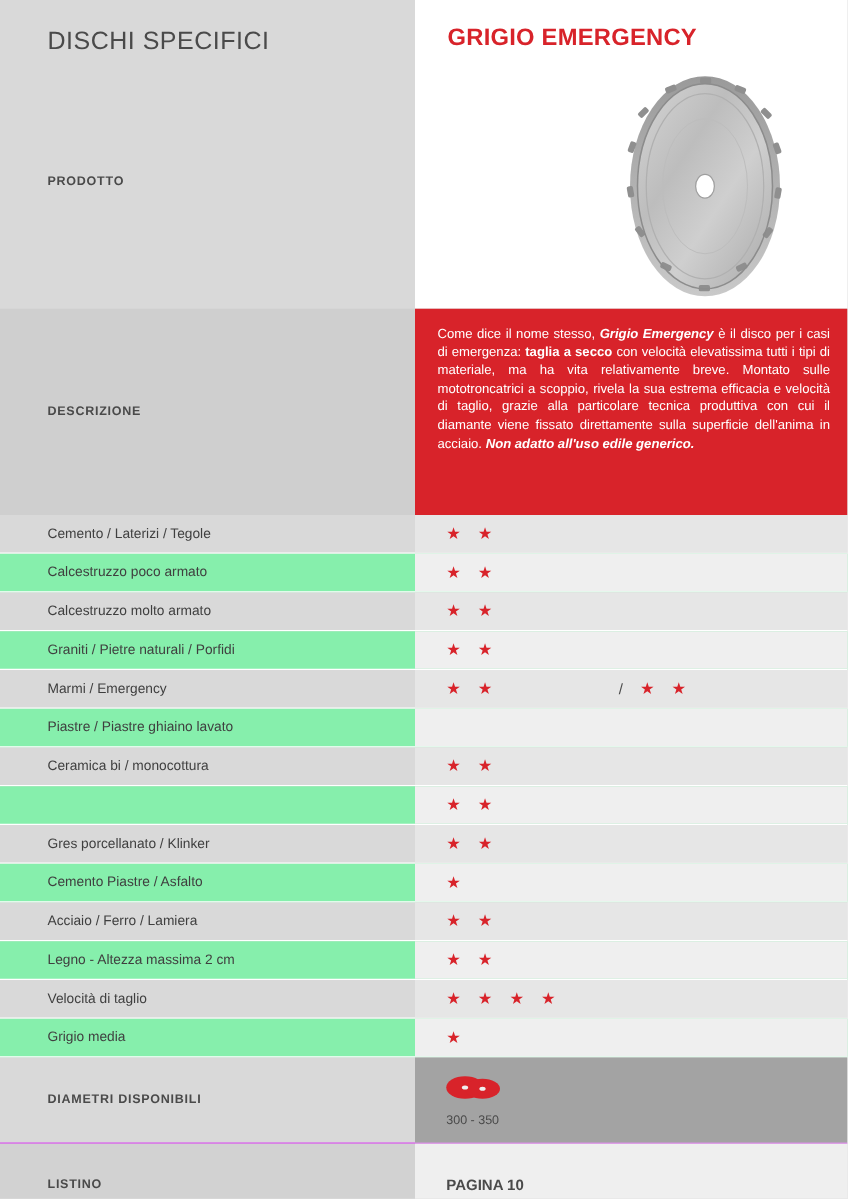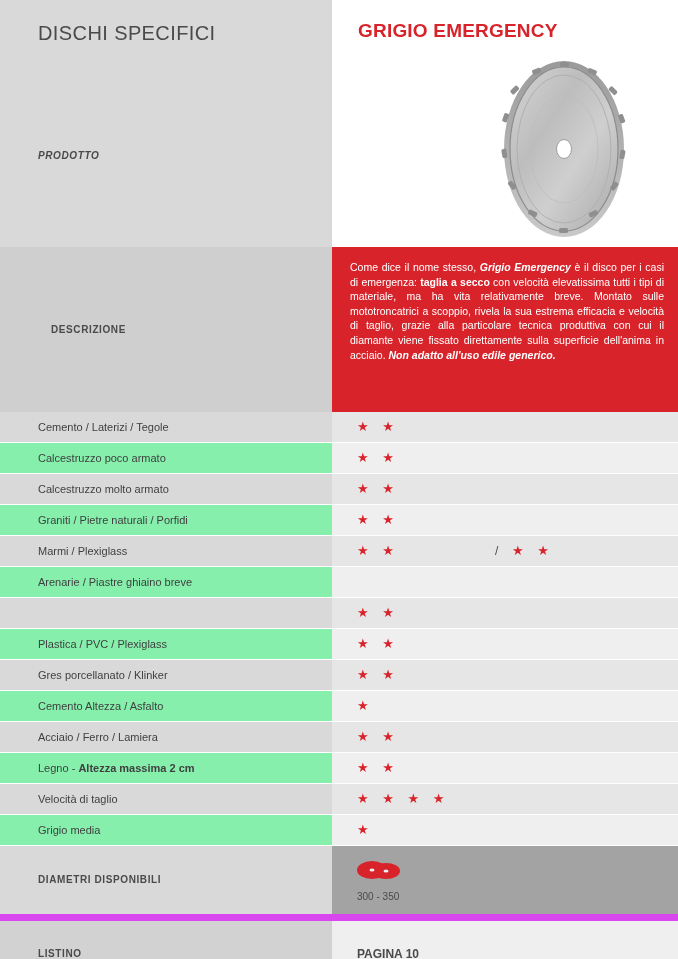--- a/index.html
+++ b/index.html
@@ -40,26 +40,25 @@
     position: absolute;
     left: 38px; top: 22px;
     font-size: 20px;
     font-weight: normal;
     letter-spacing: 0.4px;
     color: #4a4a4a;
     font-family: "Liberation Sans", sans-serif;
   }
   .label-prodotto {
     position: absolute;
-    left: 38px; top: 150px;
+    left: 38px; top: 140px;
     font-size: 10px;
     font-weight: bold;
     letter-spacing: 0.6px;
     color: #4a4a4a;
-    font-style: italic;
   }
   .title-product {
     position: absolute;
     left: 358px; top: 20px;
     font-size: 19px;
     font-weight: bold;
     letter-spacing: 0.2px;
     color: #d8232a;
   }
 
@@ -93,21 +92,21 @@
     color: #ffffff;
     font-size: 10.5px;
     line-height: 14.6px;
     text-align: justify;
     font-family: "Liberation Sans", sans-serif;
   }
   .desc-text b { font-weight: bold; }
   .desc-text i { font-style: italic; }
   .label-descrizione {
     position: absolute;
-    left: 51px; top: 324px;
+    left: 38px; top: 324px;
     font-size: 10px;
     font-weight: bold;
     letter-spacing: 0.6px;
     color: #4a4a4a;
   }
 
   
   .rows {
     position: absolute;
     left: 0; top: 412px;
@@ -123,21 +122,21 @@
   .row.alt { background: #86efac; }
   .row .rlabel {
     position: absolute;
     left: 38px; top: 0;
     height: 30px;
     line-height: 30px;
     font-size: 11px;
     color: #3f3f3f;
     white-space: nowrap;
   }
-  .row .rlabel b { font-weight: bold; }
+  .row .rlabel b { font-weight: normal; }
   .row .rvalue {
     position: absolute;
     left: 332px; top: 0;
     right: 0;
     height: 30px;
     background: #e6e6e6;
   }
   .row.alt .rvalue { background: #efefef; }
   .stars {
     position: absolute;
@@ -167,21 +166,21 @@
     font-size: 12px;
     color: #4a4a4a;
   }
   .stars2.offset { left: 180px; }
 
   
   .diam-block {
     position: relative;
     height: 68px;
     background: #d9d9d9;
-    border-bottom: 7px solid #d946ef;
+    border-bottom: 1px solid #d946ef;
   }
   .diam-block .rlabel {
     position: absolute;
     left: 38px; top: 0;
     height: 68px;
     line-height: 68px;
     font-size: 10px;
     font-weight: bold;
     letter-spacing: 0.6px;
     color: #4a4a4a;
@@ -318,55 +317,55 @@
     </div>
 
     <div class="row alt">
       <div class="rlabel">Graniti / Pietre naturali / Porfidi</div>
       <div class="rvalue">
           <div class="stars">★ ★</div>
         </div>
     </div>
 
     <div class="row">
-      <div class="rlabel">Marmi / Plexiglass</div>
+      <div class="rlabel">Marmi / Emergency</div>
       <div class="rvalue">
         <div class="stars">★ ★</div>
         <div class="slash">/</div>
         <div class="stars2 offset">★ ★</div>
       </div>
     </div>
 
     <div class="row alt">
-      <div class="rlabel">Arenarie / Piastre ghiaino breve</div>
+      <div class="rlabel">Piastre / Piastre ghiaino lavato</div>
       <div class="rvalue"></div>
     </div>
 
     <div class="row">
-      <div class="rvalue">
-          <div class="stars">★ ★</div>
-        </div>
-    </div>
-
-    <div class="row alt">
-      <div class="rlabel">Plastica / PVC / Plexiglass</div>
+      <div class="rlabel">Ceramica bi / monocottura</div>
+      <div class="rvalue">
+          <div class="stars">★ ★</div>
+        </div>
+    </div>
+
+    <div class="row alt">
       <div class="rvalue">
           <div class="stars">★ ★</div>
         </div>
     </div>
 
     <div class="row">
       <div class="rlabel">Gres porcellanato / Klinker</div>
       <div class="rvalue">
           <div class="stars">★ ★</div>
         </div>
     </div>
 
     <div class="row alt">
-      <div class="rlabel">Cemento Altezza / Asfalto</div>
+      <div class="rlabel">Cemento Piastre / Asfalto</div>
       <div class="rvalue">
           <div class="stars">★</div>
         </div>
     </div>
 
     <div class="row">
       <div class="rlabel">Acciaio / Ferro / Lamiera</div>
       <div class="rvalue">
           <div class="stars">★ ★</div>
         </div>

